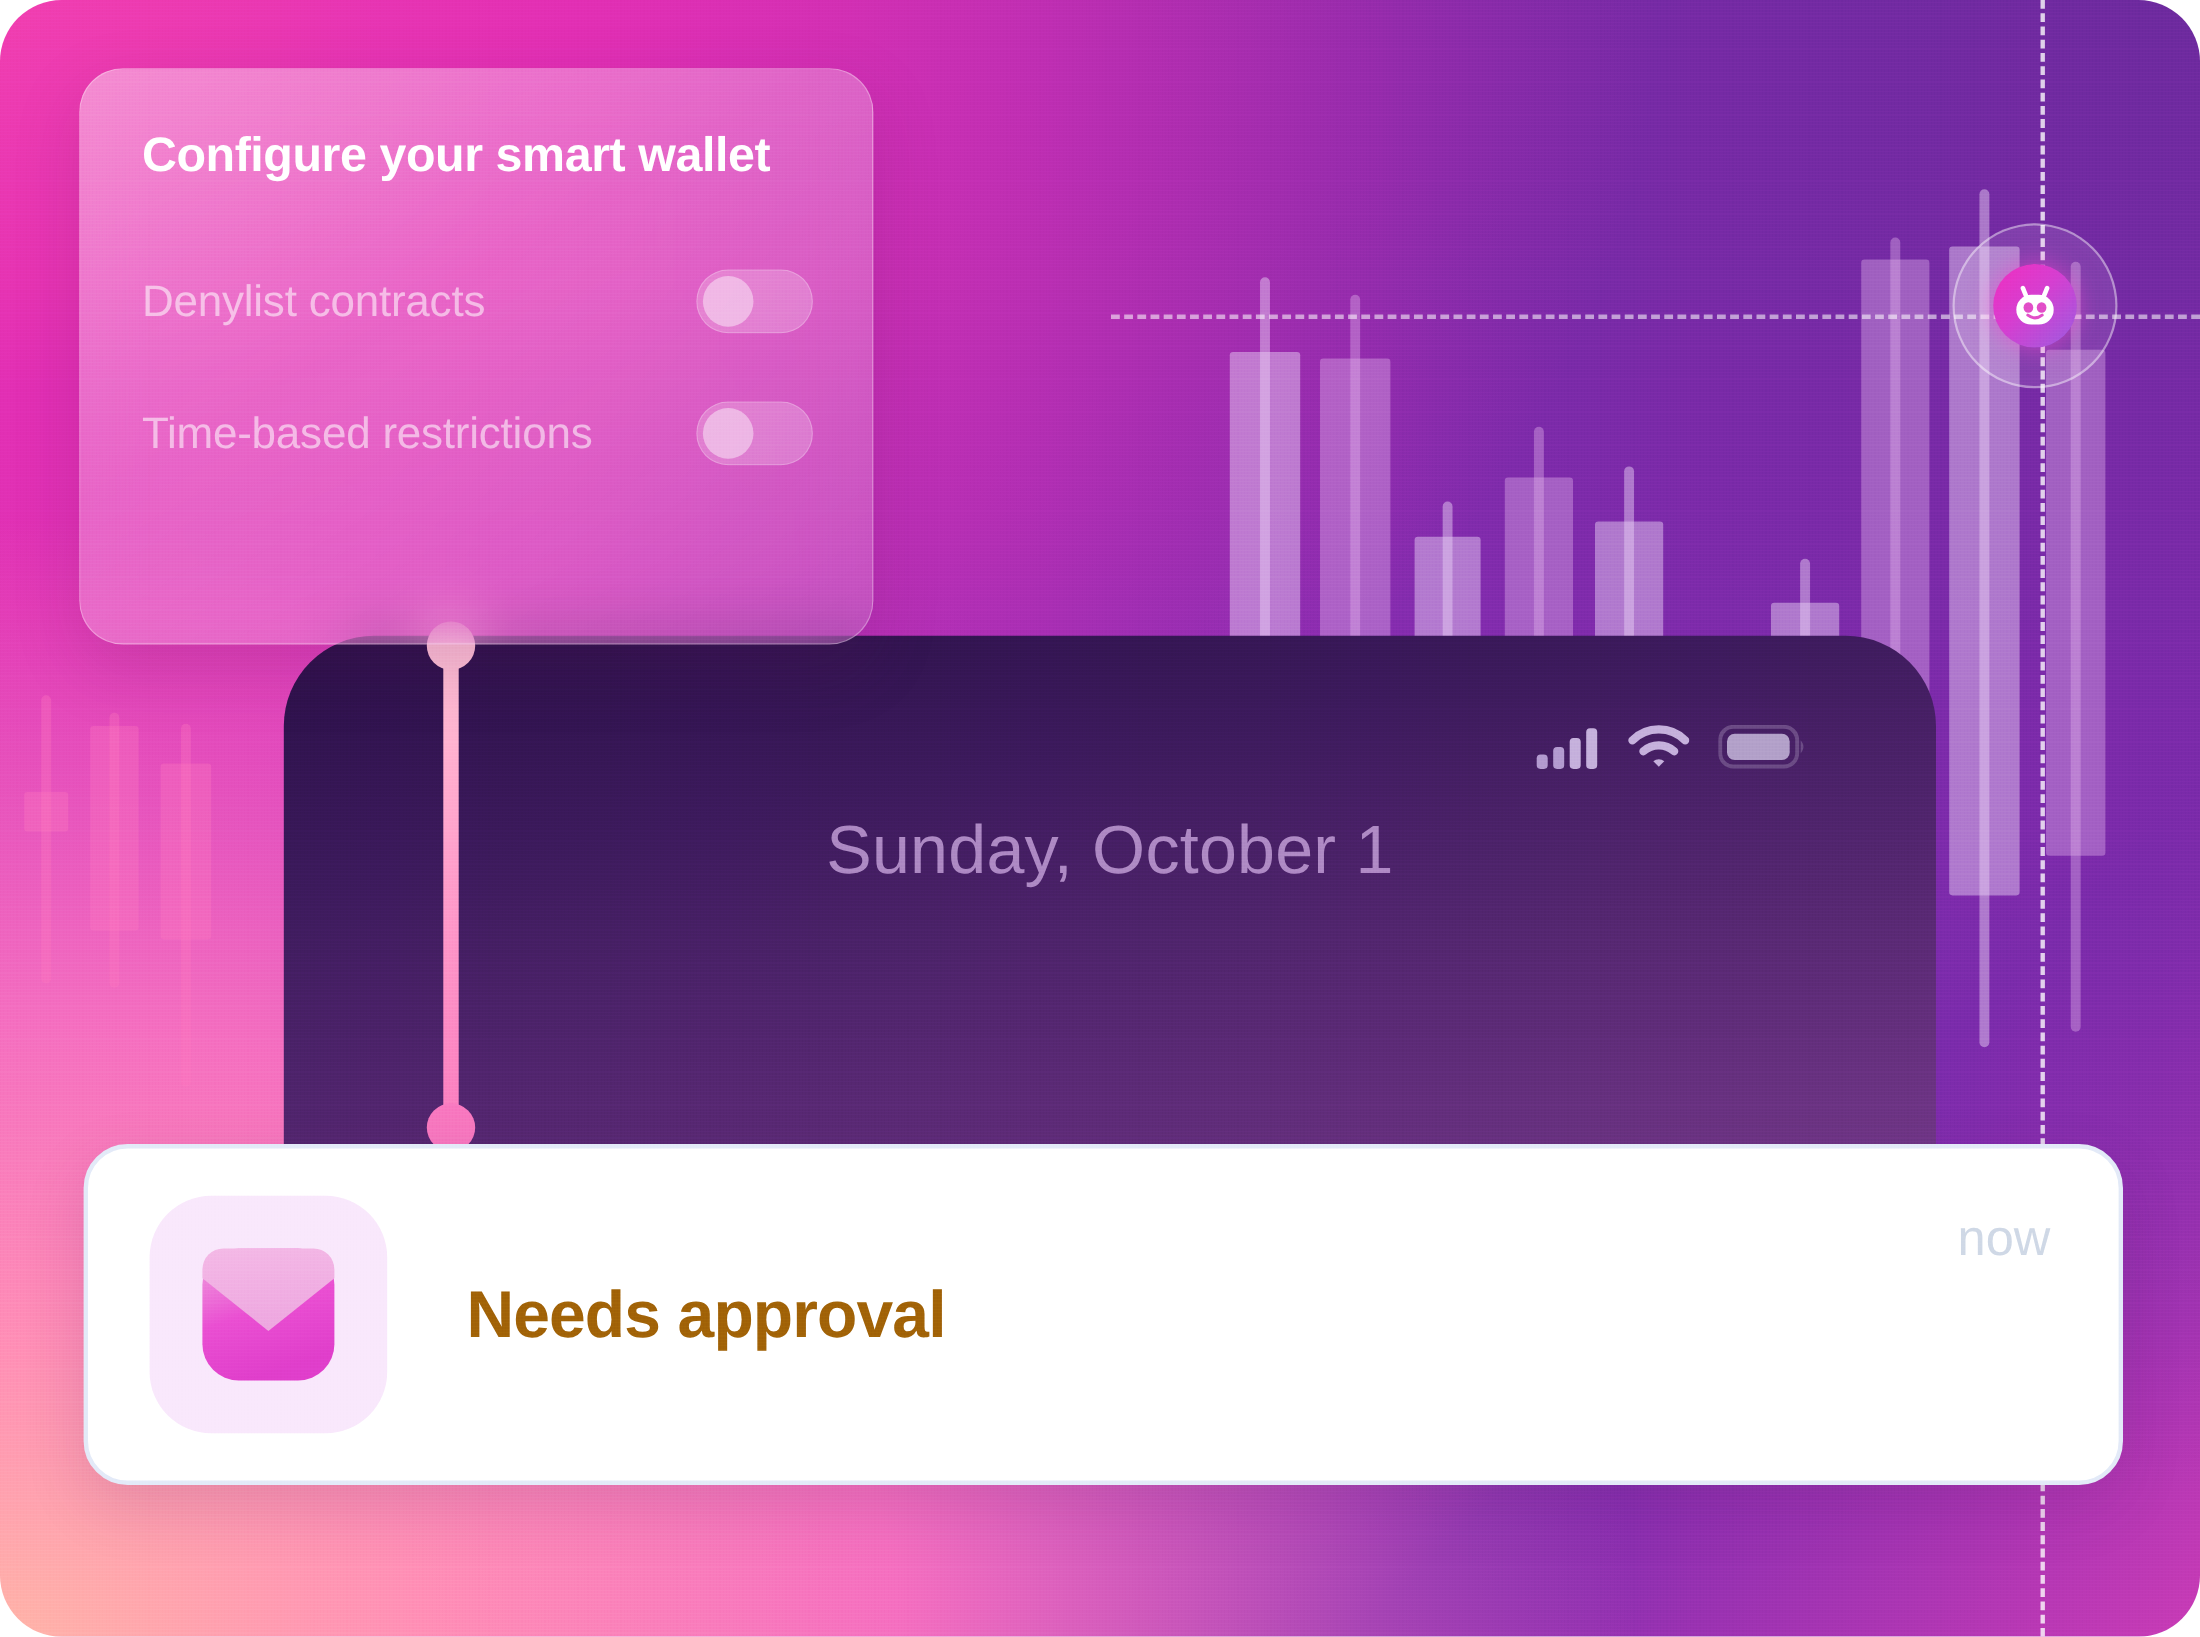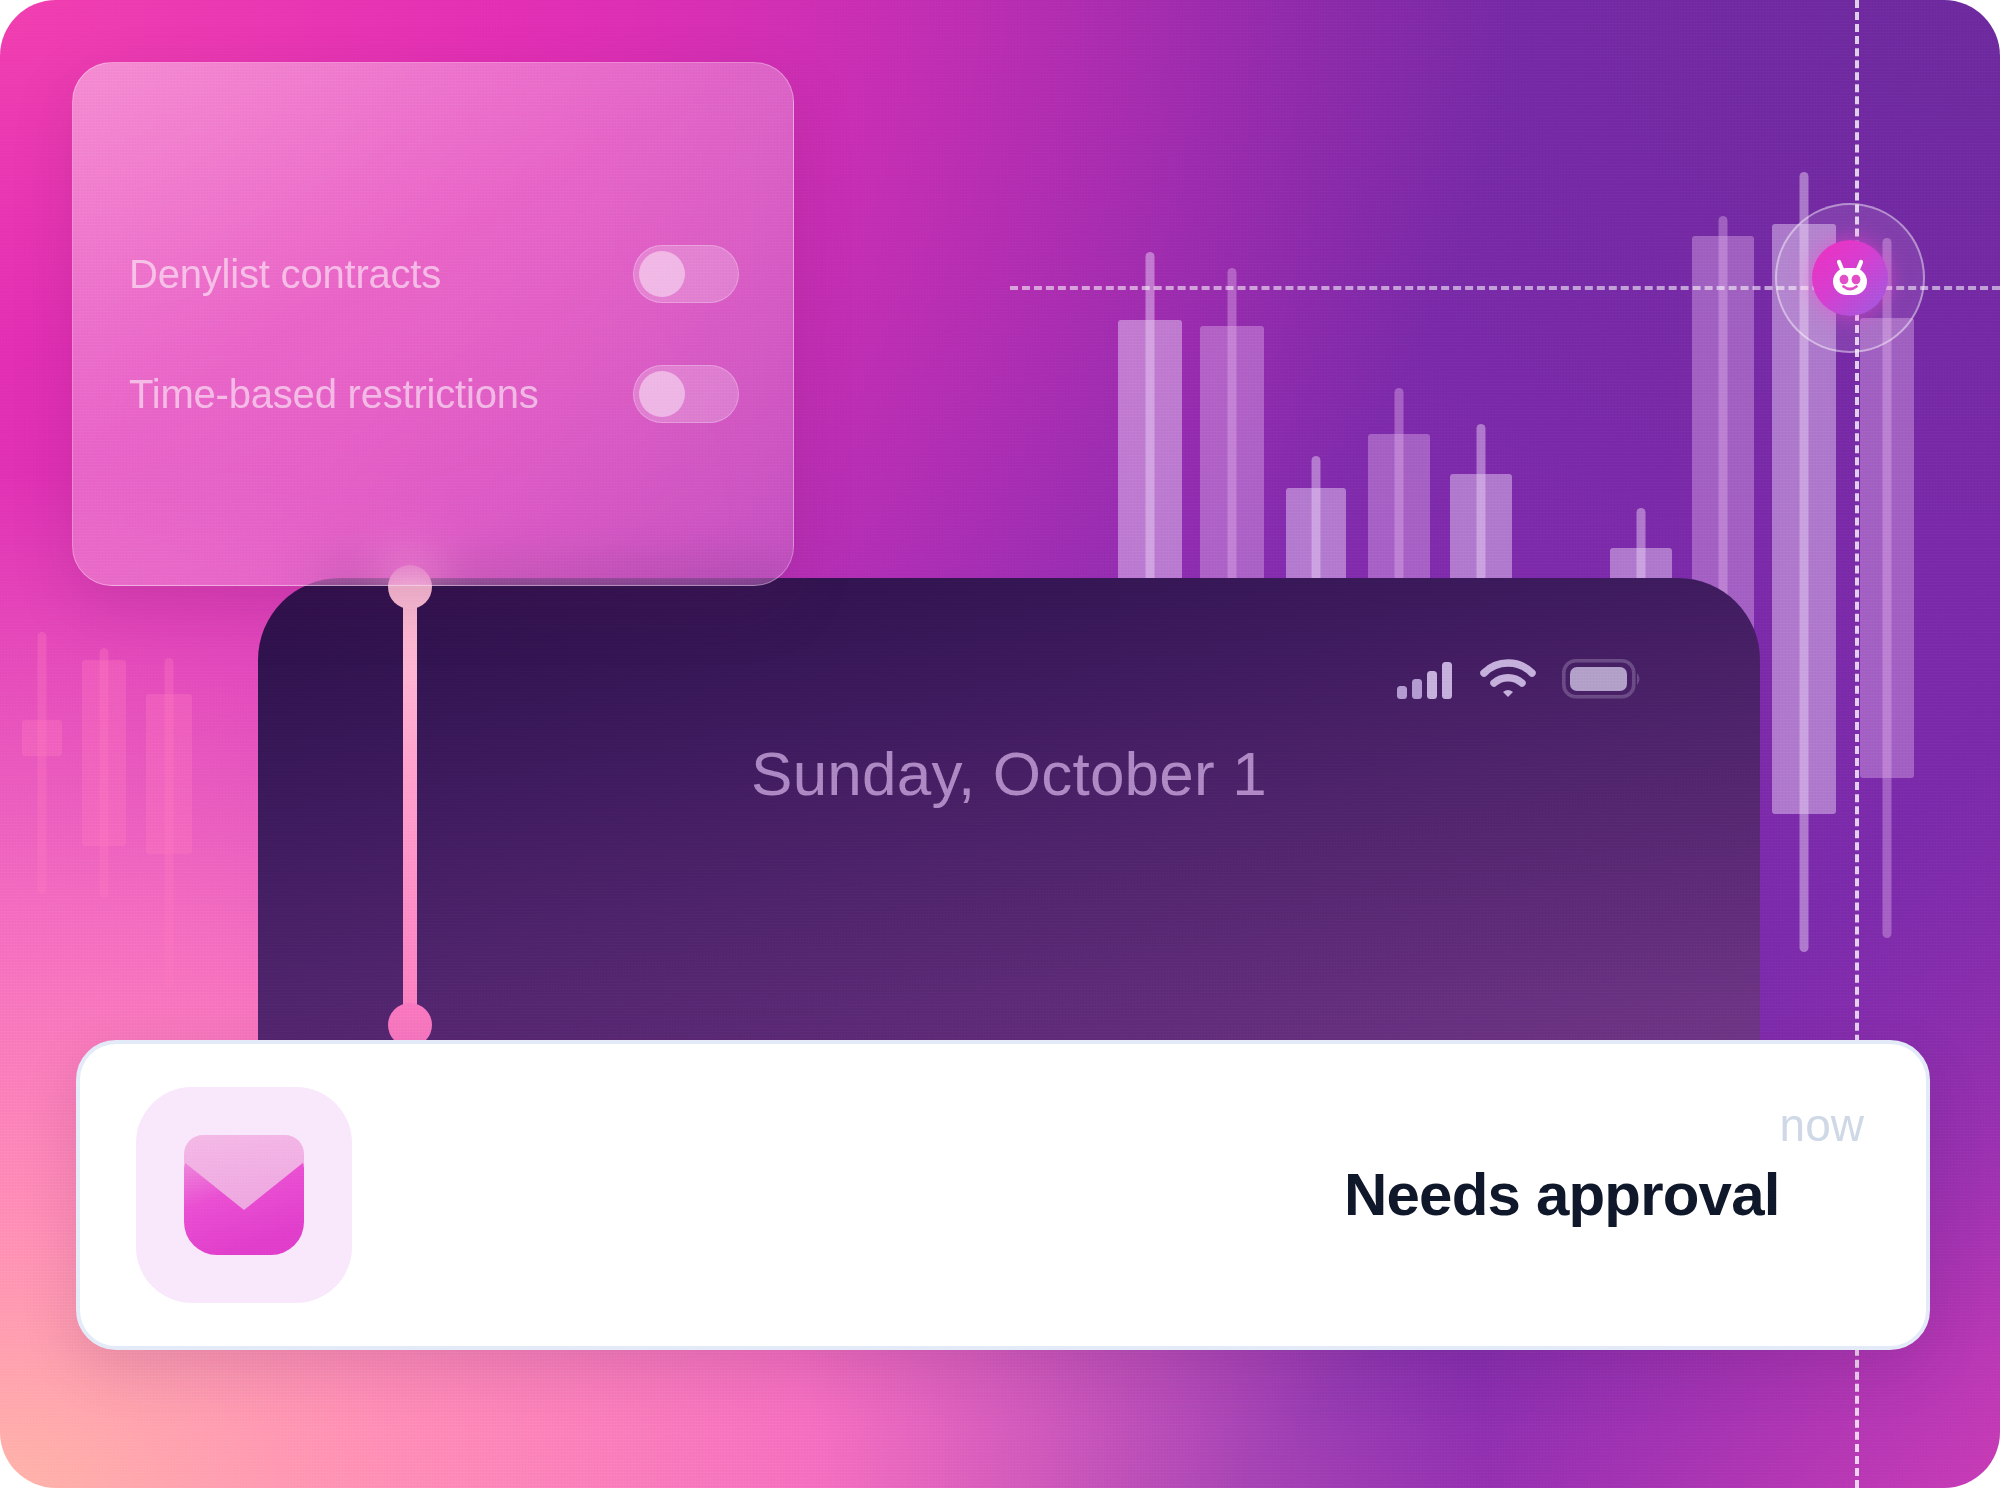--- a/index.html
+++ b/index.html
@@ -157,22 +157,22 @@
     padding: 0 62px 0 56px;
     box-shadow: 0 20px 56px rgba(70,20,80,.14);
   }
   #notif-app-icon {
     width: 216px; height: 216px; border-radius: 56px; flex: none;
     background: #f9e8fc;
     display: flex; align-items: center; justify-content: center;
   }
   #notif-text { flex: 1; margin-left: 72px; min-width: 0; }
   #notif-title {
-    font-size: 60px; font-weight: 700; color: #0f172a;
-    letter-spacing: -.8px; line-height: 1.12; text-align: right;
+    font-size: 60px; font-weight: 700; color: #a16207;
+    letter-spacing: -.8px; line-height: 1.12;
   }
   #notif-body {
     font-size: 54px; font-weight: 400; color: #5a6377;
     letter-spacing: -.4px; margin-top: 16px; line-height: 1.12;
   }
   #notif-time {
     font-size: 46px; color: #cfd8e6; font-weight: 400; flex: none;
     align-self: flex-start; margin-top: 54px;
   }
 </style>
@@ -280,20 +280,21 @@
     </div>
 
     <div id="lock-date">Sunday, October 1</div>
   </div>
 
   <div id="connector"></div>
   <div class="conn-dot" id="conn-dot-top"></div>
   <div class="conn-dot" id="conn-dot-bottom"></div>
 
   <div id="glass-card">
+    <div id="card-title">Configure your smart wallet</div>
 
     <div class="setting-row r0">
       <span class="setting-label dim">Denylist contracts</span>
       <span class="toggle off">
         <span class="knob"></span>
       </span>
     </div>
 
     <div class="setting-row r1">
       <span class="setting-label dim">Time-based restrictions</span>

